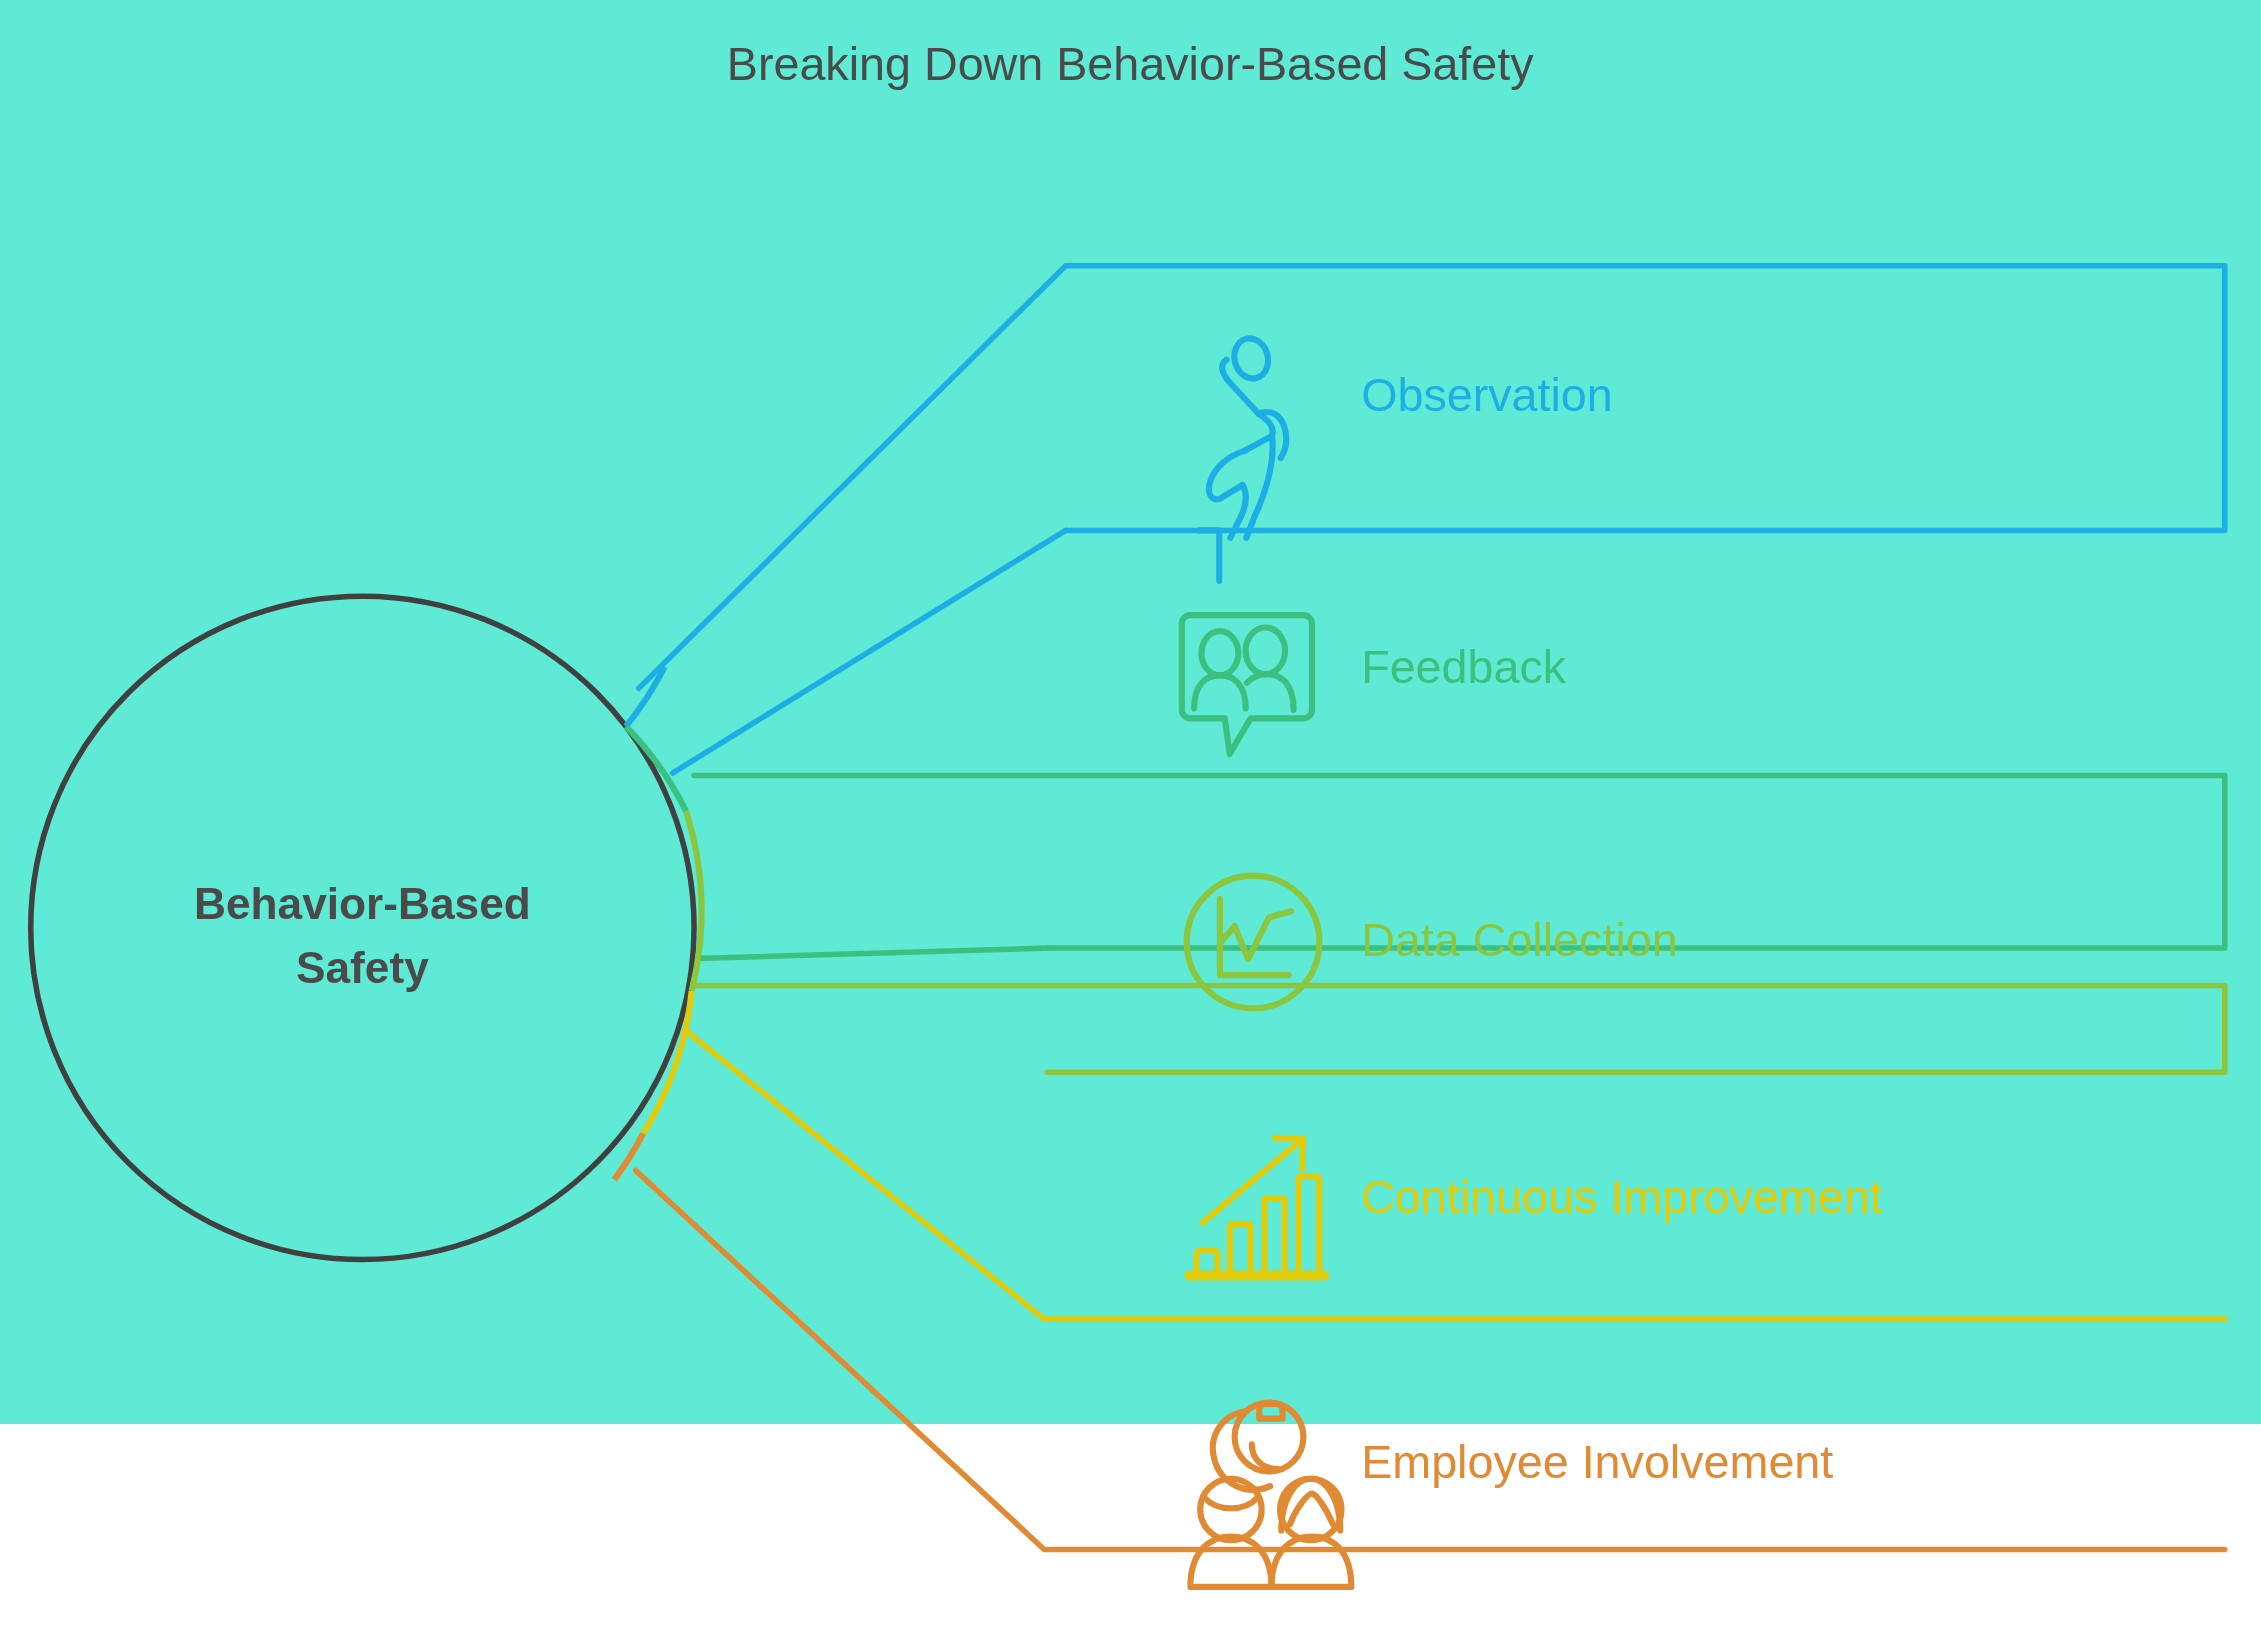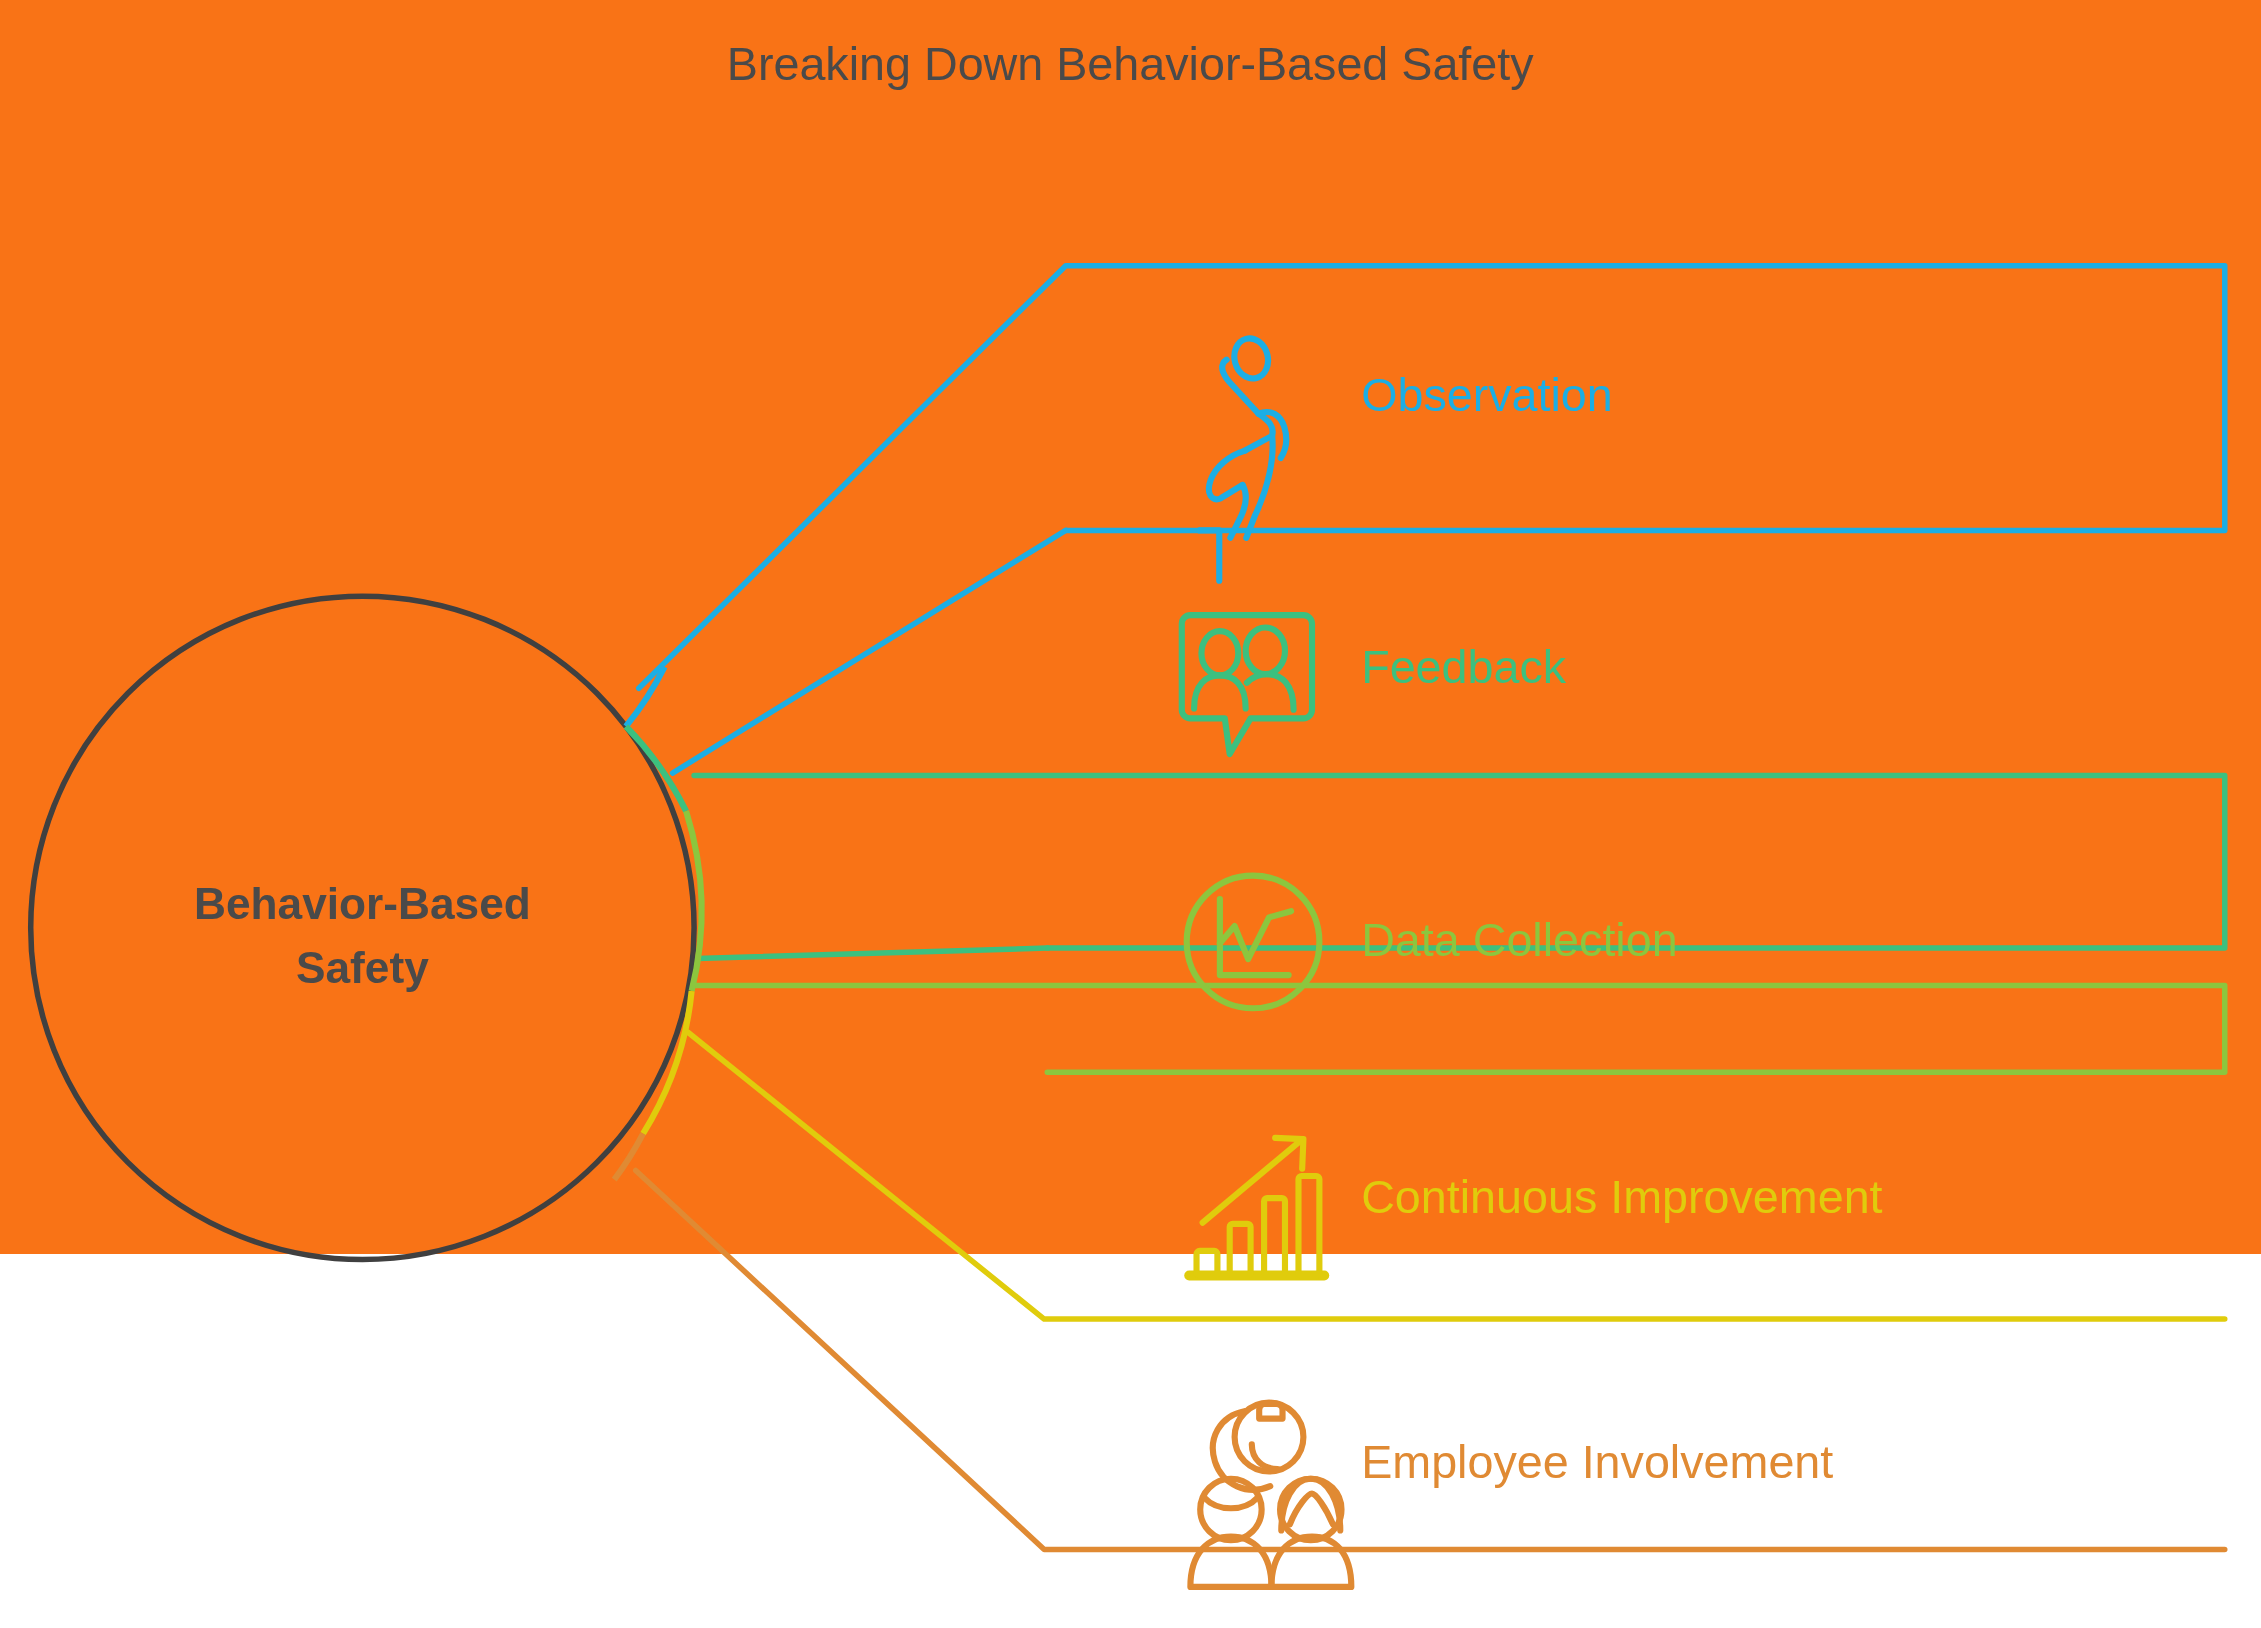--- a/index.html
+++ b/index.html
@@ -9,22 +9,22 @@
   }
   body {
     width: 2261px;
     height: 1629px;
     font-family: "Liberation Sans", sans-serif;
     overflow: hidden;
   }
   #diagram-root {
     position: relative;
     width: 2261px;
-    height: 1254px;
-    background: #f97316;
+    height: 1424px;
+    background: #5eead4;
   }
   svg.canvas {
     position: absolute;
     inset: 0;
     width: 2261px;
     height: 1629px;
     display: block;
   }
   .title-text {
     font-family: "Liberation Sans", sans-serif;

